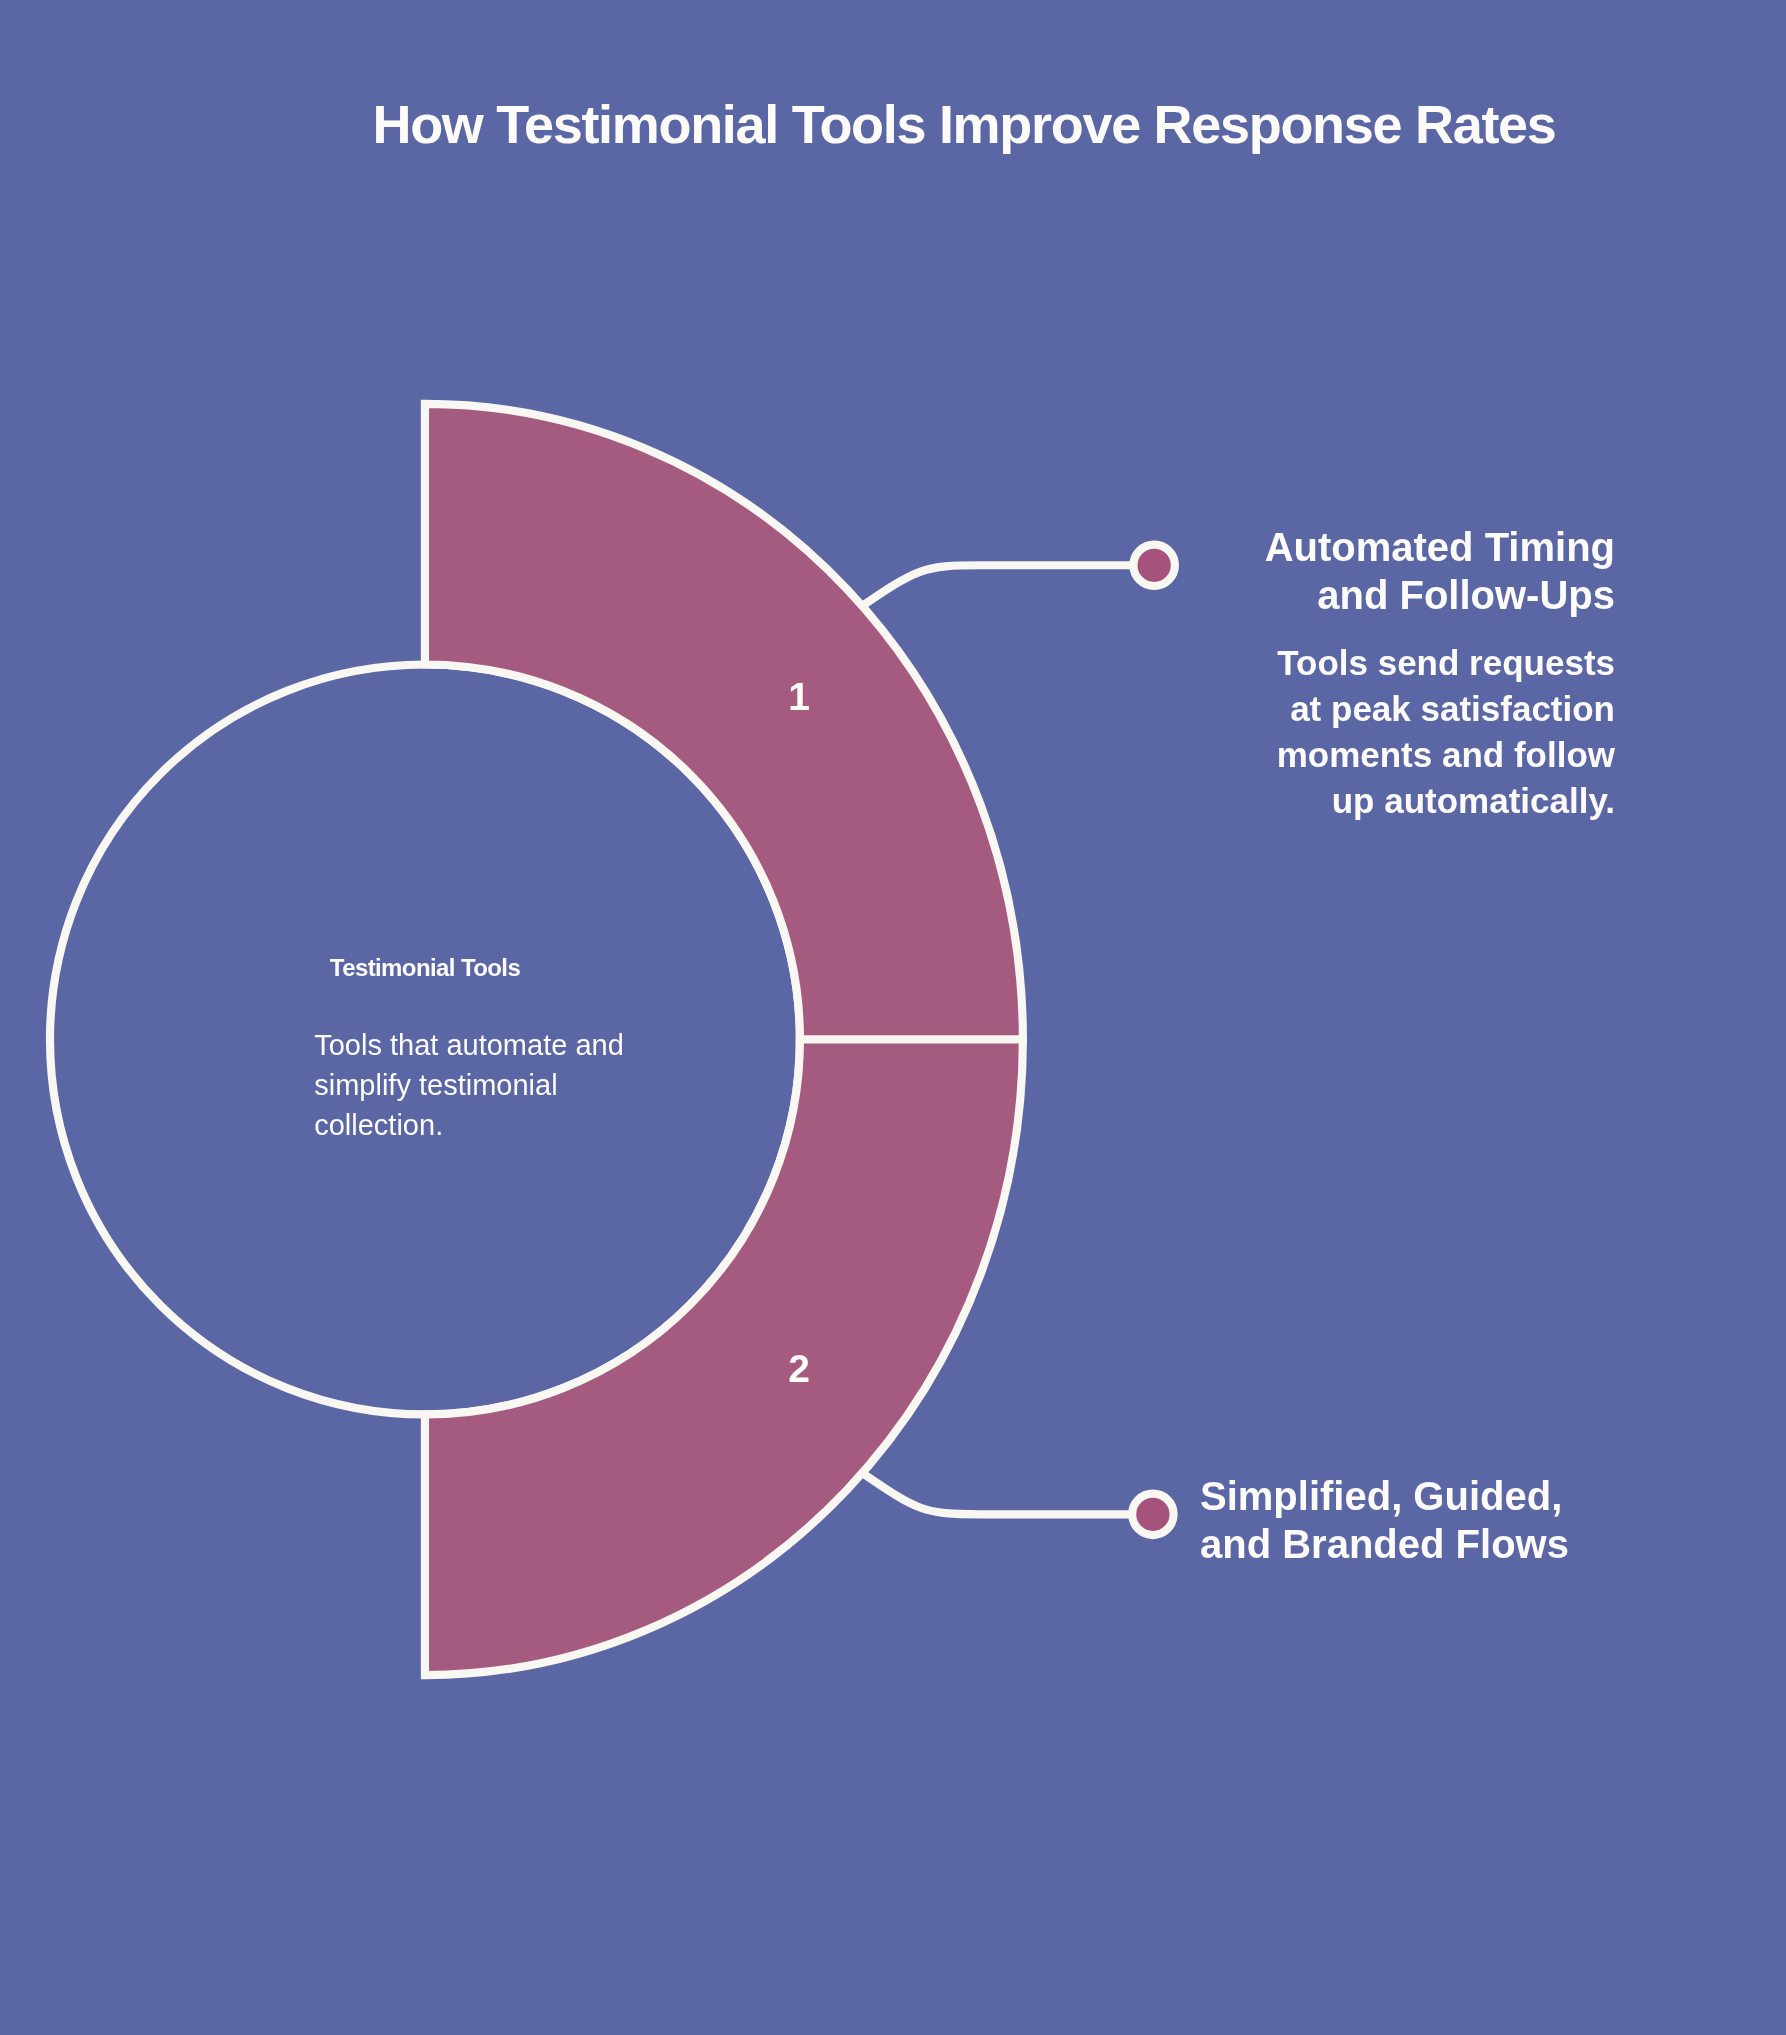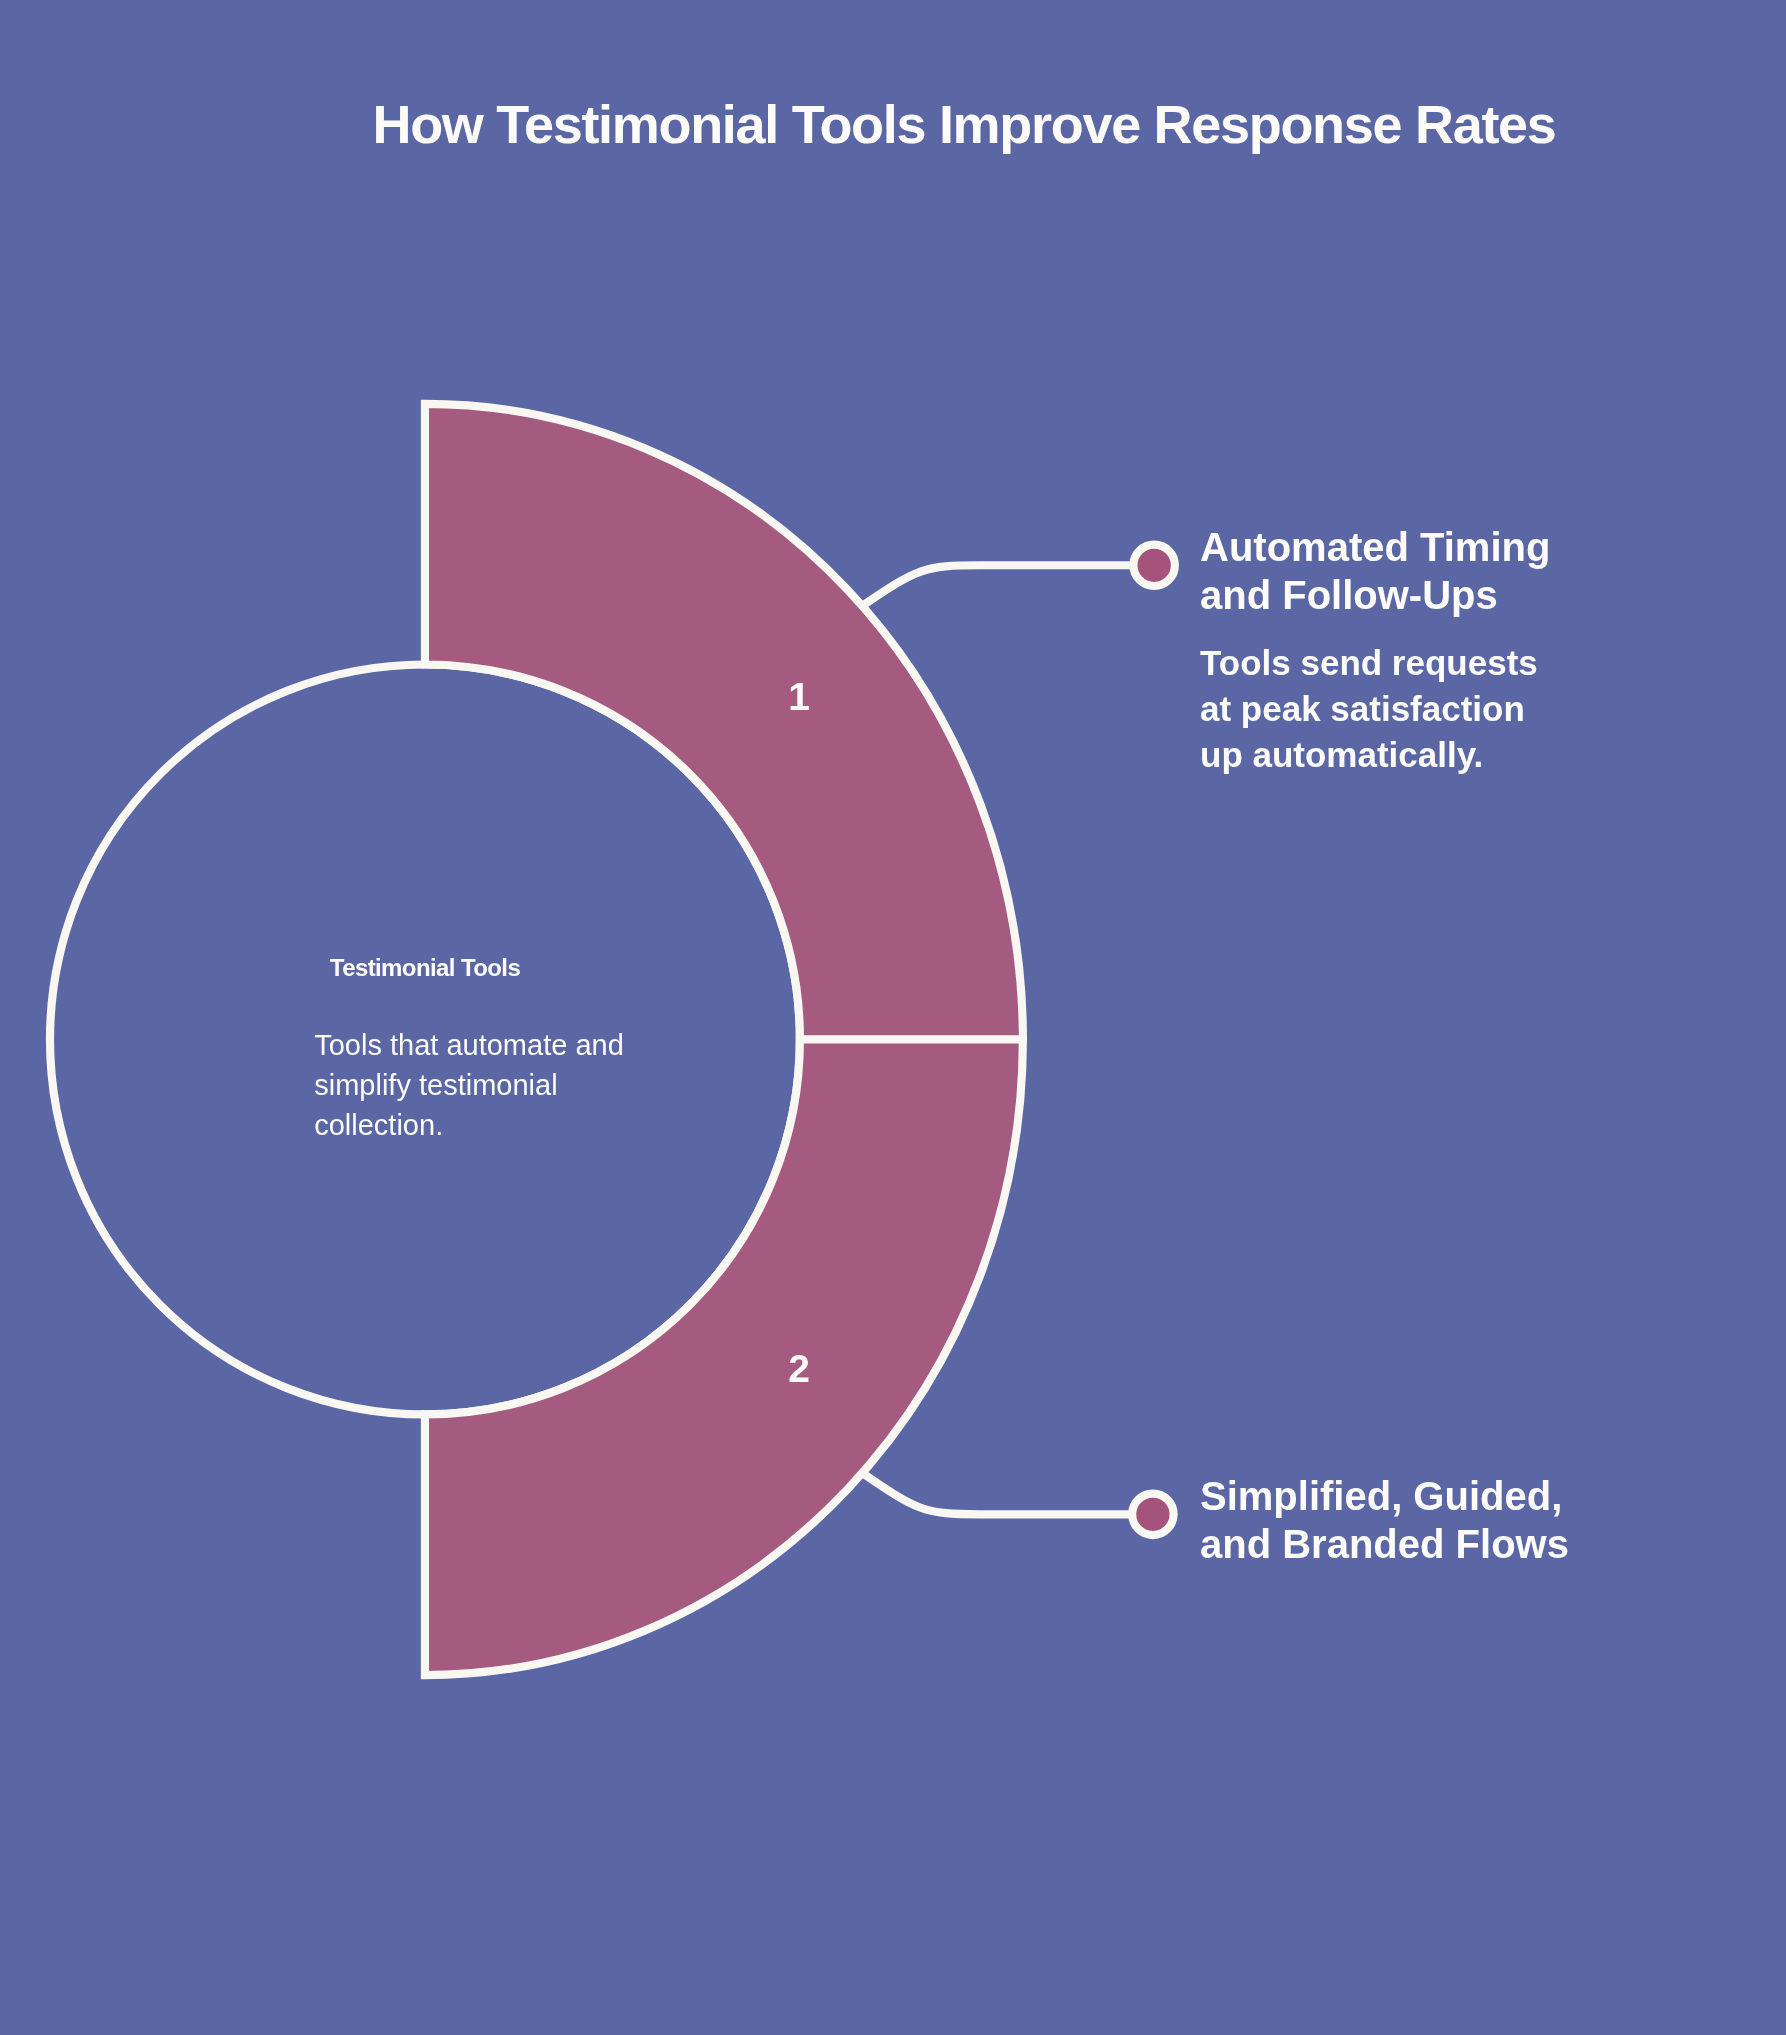--- a/index.html
+++ b/index.html
@@ -24,21 +24,21 @@
     left:425px;top:1025px;transform:translateX(-50%);
     font-size:29px;line-height:40px;text-align:left;white-space:nowrap;margin-left:44px;
   }
   .seg-num{
     transform:translate(-50%,-50%);
     font-size:39px;font-weight:700;
   }
   .callout{position:absolute;left:1200px;width:415px;}
   .callout .heading{font-size:40px;font-weight:700;line-height:48px;white-space:nowrap;}
   .callout .body{font-size:35px;line-height:46px;margin-top:21px;white-space:nowrap;font-weight:bold;}
-  .c1{top:523px;}
+  .c1{top:523px;text-align:right;}
   .c2{top:1472px;}
 </style>
 </head>
 <body>
 
 <div class="stage">
 
   <svg width="1787" height="2035" viewBox="0 0 2844 3240">
 
     <path d="M 1372 965 C 1460 905 1470 900 1560 900 L 1804 900" fill="none" stroke="var(--stroke)" stroke-width="13" stroke-linecap="round"></path>
@@ -67,20 +67,21 @@
   <div class="txt seg-num" style="left:799px;top:1369px;">2</div>
 
   <div class="txt callout c1">
     <div class="heading">
       <div>Automated Timing</div>
       <div>and Follow-Ups</div>
     </div>
     <div class="body">
       <div>Tools send requests</div>
       <div>at peak satisfaction</div>
+      <div>moments and follow</div>
       <div>up automatically.</div>
     </div>
   </div>
 
   <div class="txt callout c2">
     <div class="heading">
       <div>Simplified, Guided,</div>
       <div>and Branded Flows</div>
     </div>
   </div>

